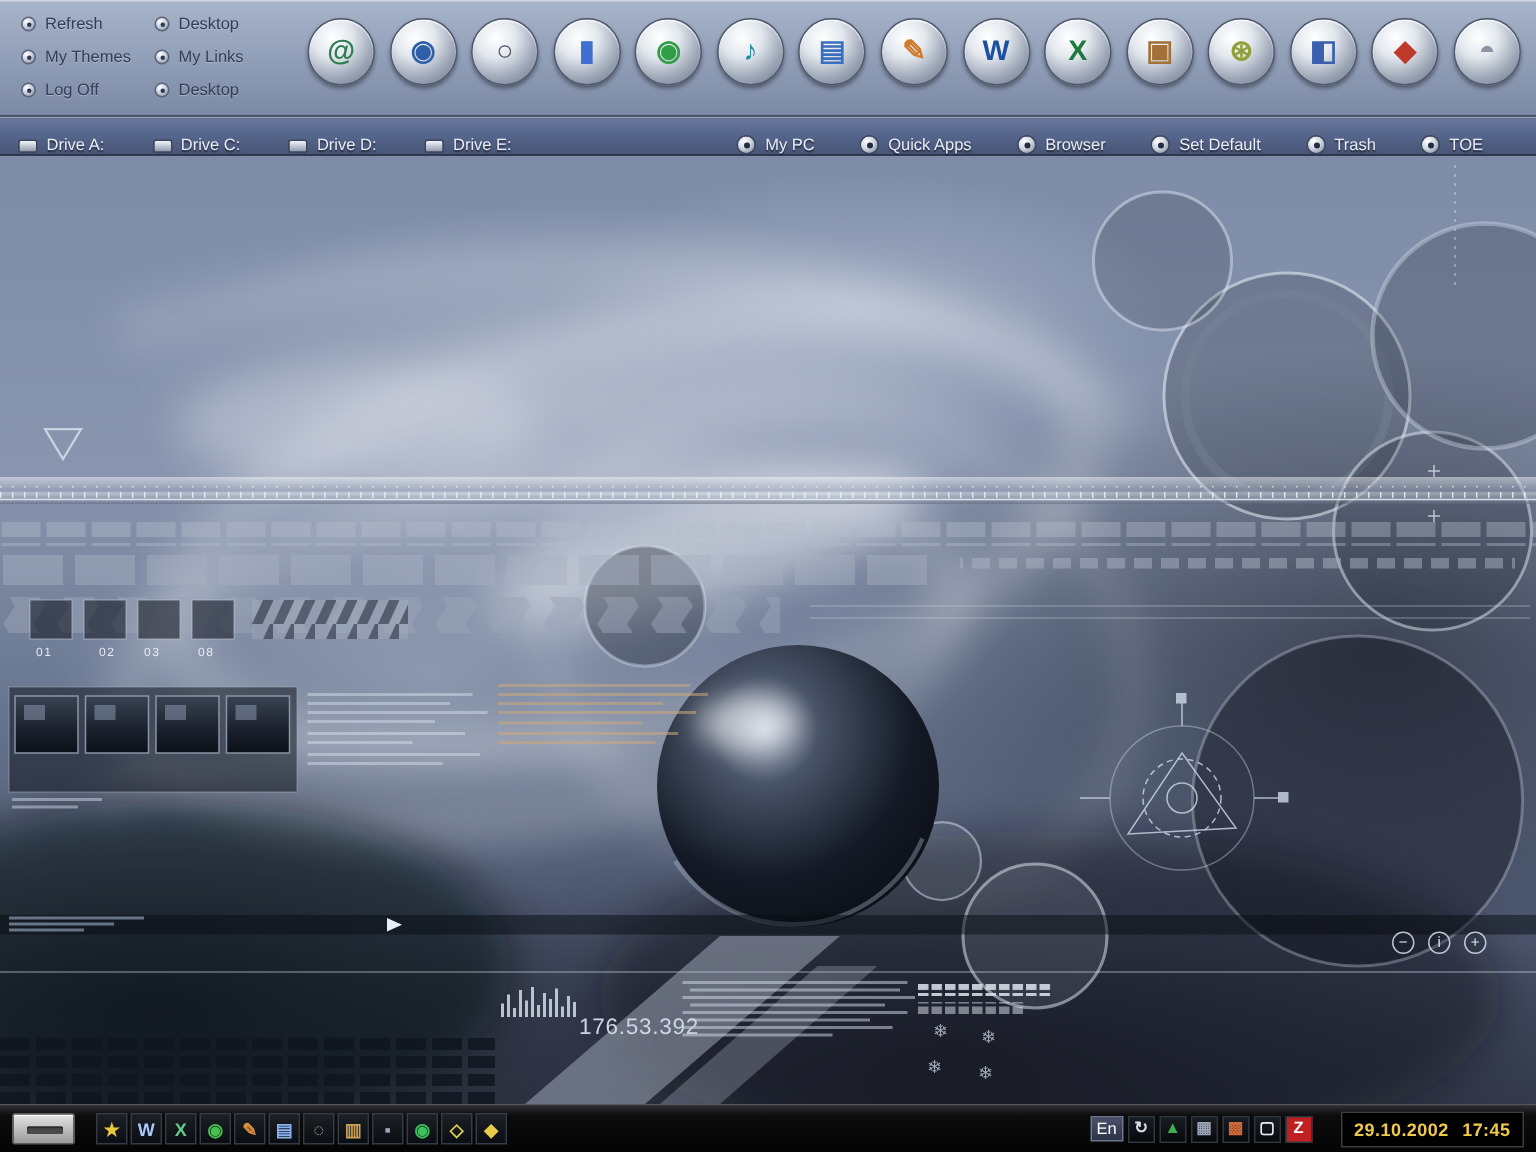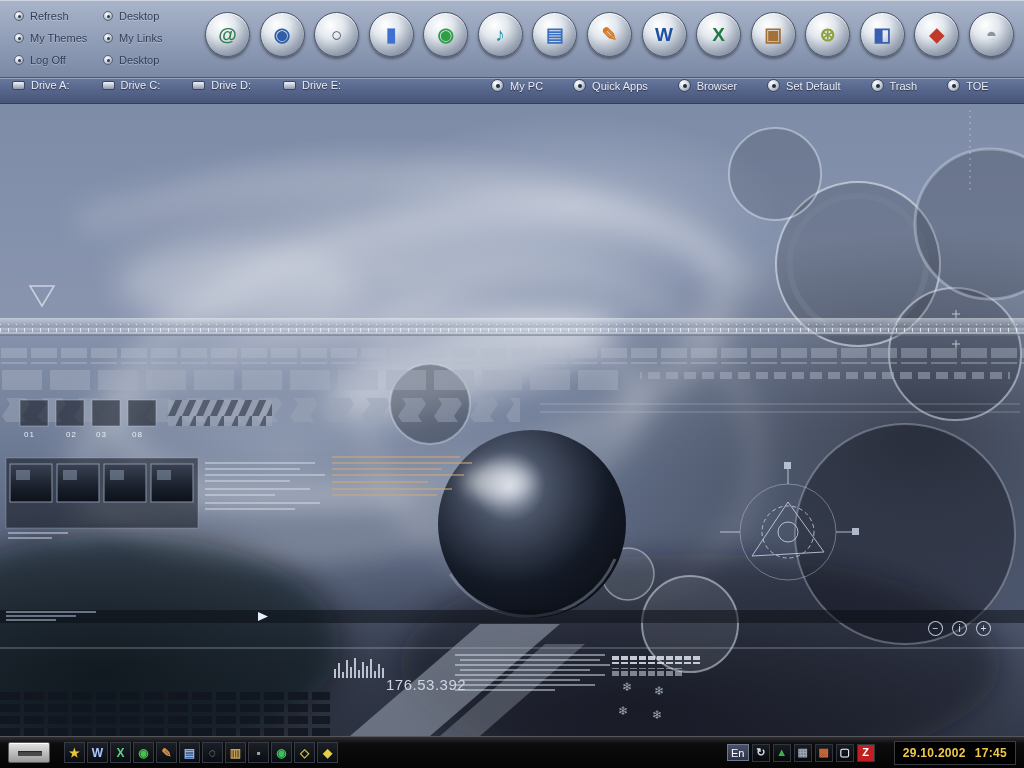--- a/index.html
+++ b/index.html
@@ -41,21 +41,21 @@
     box-shadow:0 2px 3px rgba(0,0,0,.4), inset 0 1px 1px rgba(255,255,255,.8);
     display:flex; align-items:center; justify-content:center;
   }
   .launcher span { font-size:19px; font-weight:bold; line-height:1; }
 
   
   .drivebar {
     position:absolute; left:0; top:78px; width:1024px; height:26px;
     background:linear-gradient(180deg,#67769a 0%, #55648a 50%, #475576 100%);
     border-top:1px solid #97a3bc; border-bottom:1px solid #323c54;
-    display:flex; align-items:flex-start; padding:0 12px;
+    display:flex; align-items:flex-end; padding:0 12px;
     font-size:11px; color:#e7ecf5; text-shadow:0 1px 1px rgba(0,0,0,.55);
   }
   .drives { display:flex; gap:32px; }
   .drive-item, .shortcut-item { display:flex; align-items:center; gap:6px; }
   .drive-icon {
     width:13px; height:9px; border-radius:2px;
     background:linear-gradient(180deg,#f2f5f9,#8e99ac); border:1px solid #3c465c; flex:0 0 auto;
   }
   .shortcuts { display:flex; gap:30px; margin-left:150px; }
   .shortcut-bullet {

